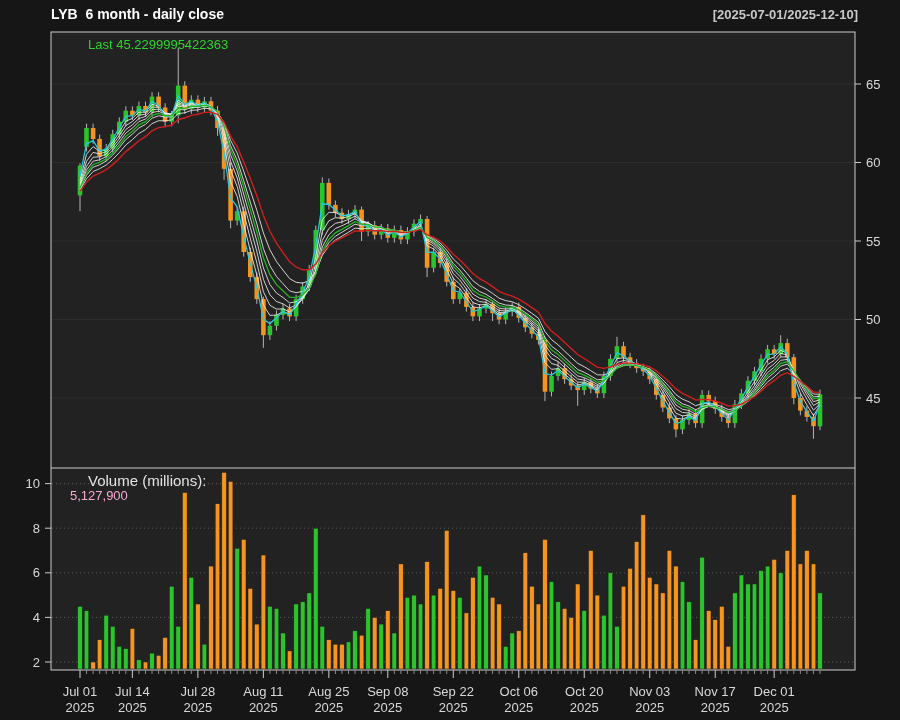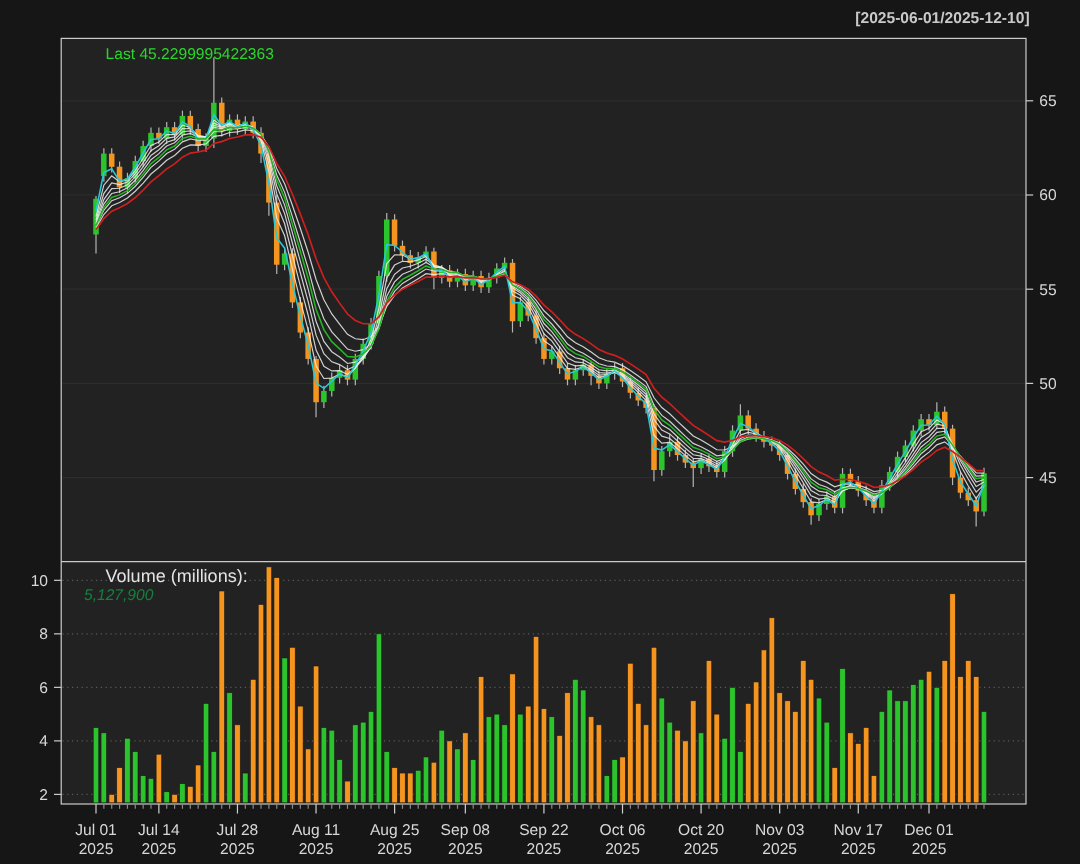--- a/index.html
+++ b/index.html
@@ -2,28 +2,29 @@
 <html><head>
 <meta charset="utf-8">
 <style>
   html,body{margin:0;padding:0;background:#161616;}
   #stage{position:relative;width:900px;height:720px;background:#161616;overflow:hidden;
          font-family:"Liberation Sans","DejaVu Sans",sans-serif;}
   .hdr-title{position:absolute;left:51px;top:6px;color:#ffffff;font-size:14px;font-weight:bold;white-space:pre;}
   .hdr-range{position:absolute;right:42px;top:7px;color:#c9c9c9;font-size:13px;font-weight:bold;}
   .last-label{position:absolute;left:88px;top:37px;color:#2bd52b;font-size:13px;}
   .vol-title{position:absolute;left:88px;top:472px;color:#e3e3e3;font-size:15px;}
-  .vol-value{position:absolute;left:70px;top:488px;color:#15803d;font-size:13px;font-style:italic;}
+  .vol-value{position:absolute;left:70px;top:488px;color:#f9a8d4;font-size:13px;}
   svg text{font-family:"Liberation Sans","DejaVu Sans",sans-serif;}
 </style>
 </head>
 <body>
 
 <div id="stage">
-  <span class="hdr-range">[2025-06-01/2025-12-10]</span>
+  <span class="hdr-title">LYB  6 month - daily close</span>
+  <span class="hdr-range">[2025-07-01/2025-12-10]</span>
 
   <svg id="chart-svg" width="900" height="720" viewBox="0 0 900 720" style="position:absolute;left:0;top:0;">
       <rect x="51" y="32" width="804" height="638" fill="#222222"></rect>
       <g>
         <line x1="52" y1="398" x2="854" y2="398" stroke="#2d2d2d" stroke-width="1"></line>
         <line x1="52" y1="319.5" x2="854" y2="319.5" stroke="#2d2d2d" stroke-width="1"></line>
         <line x1="52" y1="241" x2="854" y2="241" stroke="#2d2d2d" stroke-width="1"></line>
         <line x1="52" y1="162.5" x2="854" y2="162.5" stroke="#2d2d2d" stroke-width="1"></line>
         <line x1="52" y1="84" x2="854" y2="84" stroke="#2d2d2d" stroke-width="1"></line>
       </g>

